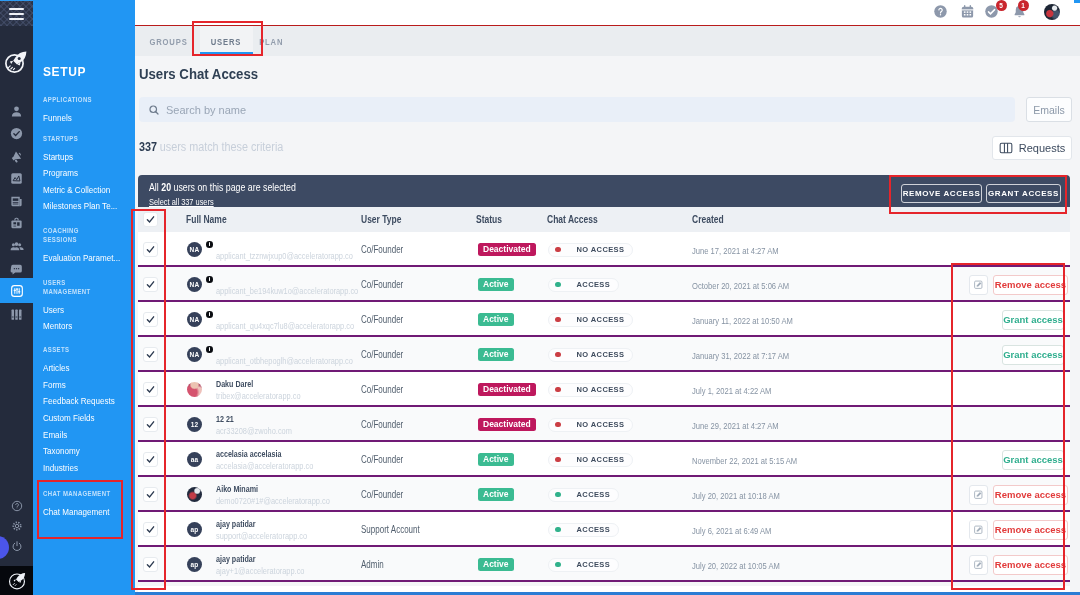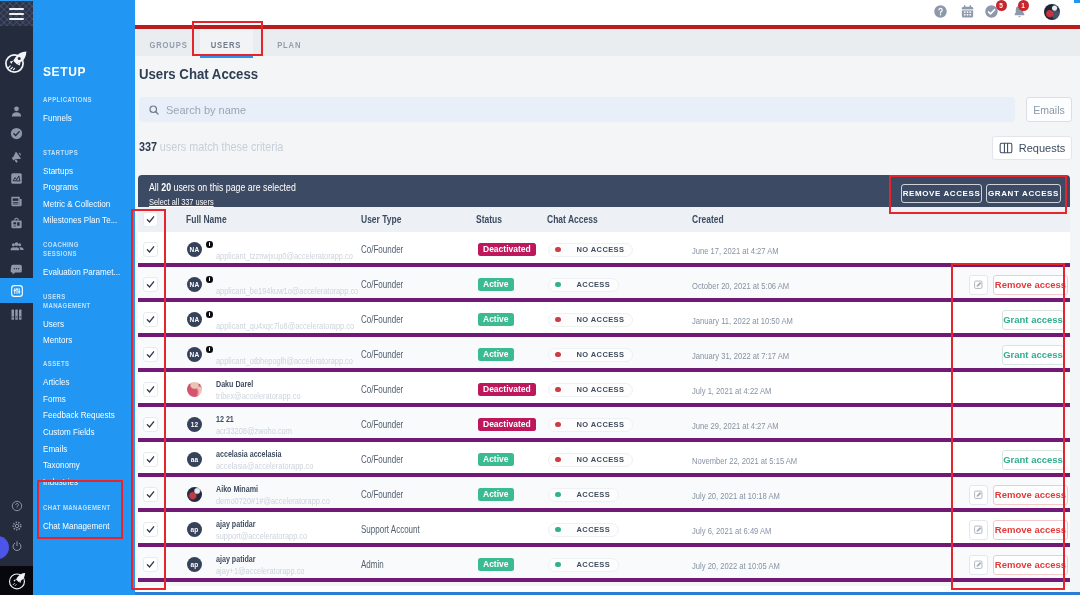--- a/index.html
+++ b/index.html
@@ -28,50 +28,50 @@
   .compass-box { position:absolute; left:0; top:566px; width:33px; height:29px; background:#06080d; display:flex; align-items:center; justify-content:center; cursor:pointer; }
   .compass-box svg { width:22px; height:22px; }
 
   
   .sidebar { position:absolute; left:33px; top:0; width:102px; height:595px; background:#2196f3; color:#fff; z-index:4; }
   .sb-title { margin:65px 0 0 10px; font-size:12px; font-weight:bold; letter-spacing:.6px; line-height:14px; }
   .sb-section .sb-head { margin-left:10px; font-size:7.5px; font-weight:bold; color:rgba(235,245,255,.78); letter-spacing:.5px; line-height:8.5px; text-transform:uppercase; white-space:nowrap; margin-bottom:5.5px; transform:scaleX(.8); transform-origin:left; }
   .sb-section .sb-head.wrap { white-space:normal; width:60px; }
   .sb-item { margin-left:10px; font-size:9.5px; line-height:16.6px; color:#fdfeff; white-space:nowrap; cursor:pointer; transform:scaleX(.85); transform-origin:left; }
   .sb-section:nth-of-type(1) { margin-top:17px; }
-  .sb-section:nth-of-type(2) { margin-top:22px; }
+  .sb-section:nth-of-type(2) { margin-top:8px; }
   .sb-section:nth-of-type(3) { margin-top:12.5px; }
   .sb-section:nth-of-type(4) { margin-top:12.5px; }
   .sb-section:nth-of-type(5) { margin-top:11.5px; }
   .sb-section:nth-of-type(6) { margin-top:13.5px; }
 
   
   .topbar { position:absolute; left:124px; top:0; width:956px; height:25px; background:#fff; z-index:3; }
   .tb-icon { position:absolute; top:3.5px; width:15px; height:15px; cursor:pointer; }
   .tb-icon svg { width:15px; height:15px; }
   .tb-badge { position:absolute; top:0px; width:11px; height:11px; border-radius:50%; background:#c9252d; color:#fff; font-size:6.5px; font-weight:bold; text-align:center; line-height:11px; z-index:2; }
   .tb-avatar { position:absolute; left:920px; top:4px; width:16px; height:16px; border-radius:50%; cursor:pointer;
     background: radial-gradient(circle at 36% 60%, #c8343e 0 22%, transparent 30%),
                 radial-gradient(circle at 66% 26%, #e8ecf0 0 13%, transparent 20%),
                 radial-gradient(circle at 76% 66%, #45546c 0 22%, transparent 36%),
                 #1d2635; }
   .corner-blue { position:absolute; right:0; top:0; width:6px; height:3px; background:#2196f3; z-index:9; }
 
   
   .content { position:absolute; left:124px; top:22px; width:956px; height:573px; }
 
-  .tabband { position:absolute; left:0; top:3px; width:956px; height:31px; background:#eaedf0; border-top:4px solid #b91c1c; }
+  .tabband { position:absolute; left:0; top:3px; width:956px; height:31px; background:#eaedf0; border-top:1px solid #b91c1c; }
   .tab { position:absolute; top:0; height:31px; display:flex; align-items:center; justify-content:center;
     font-size:9px; font-weight:bold; letter-spacing:1px; color:#929dac; cursor:pointer; }
   .tab span { transform:scaleX(.85); white-space:nowrap; }
   .tab.active { background:#f2f3f5; color:#6e7b8c; }
   .tab.active:after { content:""; position:absolute; left:0; bottom:2px; width:100%; height:3px; background:#2196f3; }
   .tab-0 { left:14px; width:62px; }
   .tab-1 { left:76px; width:53px; }
-  .tab-2 { left:129px; width:50px;justify-content:flex-end; }
+  .tab-2 { left:122px; width:50px; }
 
   .page-title { position:absolute; left:15px; top:43px; font-size:15px; font-weight:bold; color:#2f4054; transform:scaleX(.88); transform-origin:left; white-space:nowrap; }
 
   .searchbar { position:absolute; left:15px; top:75px; width:876px; height:25px; background:#e9eff8; border-radius:4px; }
   .searchbar svg { position:absolute; left:9px; top:6.5px; width:12px; height:12px; }
   .searchbar input { position:absolute; left:27px; top:0; width:840px; height:25px; border:none; outline:none; background:transparent;
     font-family:"Liberation Sans",sans-serif; font-size:11px; color:#47566b; }
   .searchbar input::placeholder { color:#9aa6b6; opacity:1; }
   .filters-btn { position:absolute; left:902px; top:75px; width:46px; height:25px; background:#fcfdfe; border:1px solid #dadfe5; border-radius:3px;
     font-size:10.5px; color:#8c99a9; display:flex; align-items:center; justify-content:center; cursor:pointer; }
@@ -89,21 +89,21 @@
   .selbar .line2 { position:absolute; left:11px; top:21px; font-size:9.5px; text-decoration:underline; cursor:pointer; transform:scaleX(.78); transform-origin:left; white-space:nowrap; }
   .selbar-btn { position:absolute; top:8.5px; height:19px; background:transparent; border:1px solid rgba(255,255,255,.75); border-radius:3px;
     color:#fff; font-family:"Liberation Sans",sans-serif; font-size:8px; font-weight:bold; letter-spacing:.6px; cursor:pointer; }
   .selbar-btn.remove { left:763px; width:81px; }
   .selbar-btn.grant { left:848px; width:75px; }
 
   
   .table { position:absolute; left:14px; top:185px; width:932px;text-decoration:underline; }
   .thead { position:relative; height:25px; background:#edf0f4; }
   .th { position:absolute; top:7px; font-size:10px; font-weight:bold; color:#3e4c61; transform:scaleX(.85); transform-origin:left; white-space:nowrap; }
-  .trow { position:relative; height:35px; background:#fff; border-bottom:4px solid #701a75; }
+  .trow { position:relative; height:35px; background:#fff; border-bottom:2px solid #701a75; }
   .trow.alt { background:#f9fafb; }
   .checkbox { position:absolute; left:5px; width:15px; height:15px; background:#fff; border:1px solid #e7ebef; border-radius:3px; cursor:pointer; }
   .checkbox svg { position:absolute; left:1px; top:1px; width:11px; height:11px; }
   .thead .checkbox { top:5px; }
   .trow .checkbox { top:10px; }
   .avatar { position:absolute; left:49px; top:10px; width:15px; height:15px; border-radius:50%; background:#36415a;
     color:#fff; font-size:6.5px; font-weight:bold; display:flex; align-items:center; justify-content:center; letter-spacing:.2px; }
   .avatar.photo-pink { background: radial-gradient(circle at 50% 18%, #ecc3b2 0 24%, transparent 34%),
       radial-gradient(circle at 28% 68%, #d5536e 0 38%, transparent 55%),
       radial-gradient(circle at 78% 62%, #eec0ba 0 26%, transparent 42%), #b04a66; }

